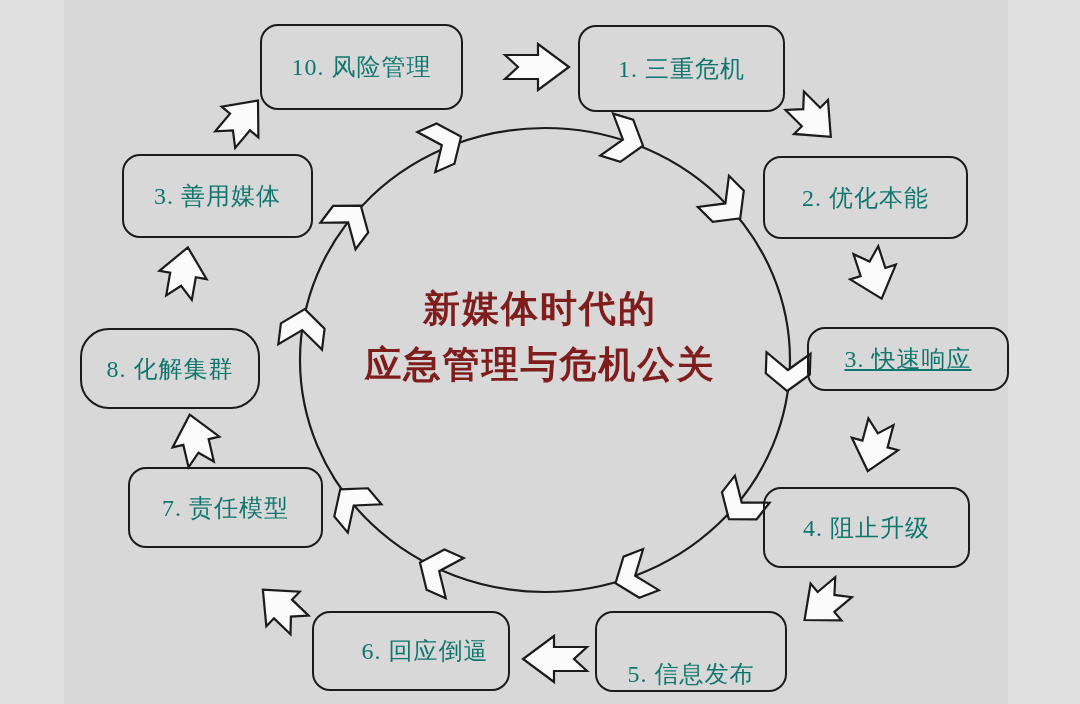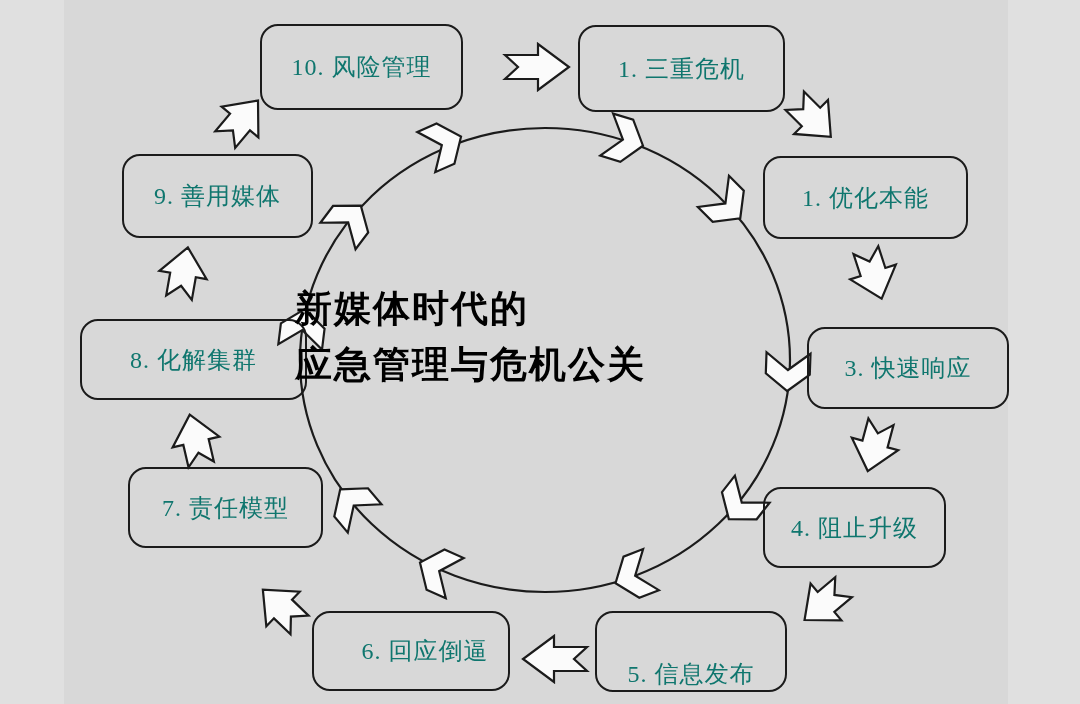--- a/index.html
+++ b/index.html
@@ -35,21 +35,22 @@
     background: transparent;
     color: #0f766e;
     font-size: 24px;
     letter-spacing: 1px;
     white-space: nowrap;
   }
   .center-title {
     position: absolute;
     left: 295px; top: 281px;
     width: 490px;
-    color: #000000;
+    text-align: center;
+    color: #7f1d1d;
     font-weight: bold;
     font-size: 37px;
     line-height: 56px;
     letter-spacing: 2px;
   }
 </style>
 </head>
 <body>
 
 <div class="canvas">
@@ -88,42 +89,42 @@
       <use href="#blockArrowShort" transform="translate(196,442) rotate(-103)"></use>
       <use href="#blockArrowShort" transform="translate(183,275) rotate(-80)"></use>
       <use href="#blockArrowShort" transform="translate(240,122) rotate(-50)"></use>
     </g>
   </svg>
 
   <div class="node" style="left:578px; top:25px;  width:207px; height:87px;">
       <span>1. 三重危机</span>
     </div>
   <div class="node" style="left:763px; top:156px; width:205px; height:83px;">
-      <span>1. 优化本能</span>
+      <span>2. 优化本能</span>
     </div>
-  <div class="node" style="left:807px; top:327px; width:202px; height:82px;">
+  <div class="node" style="left:807px; top:327px; width:202px; height:64px;text-decoration:underline;">
       <span>3. 快速响应</span>
     </div>
-  <div class="node" style="left:763px; top:487px; width:183px; height:81px;">
+  <div class="node" style="left:763px; top:487px; width:207px; height:81px;">
       <span>4. 阻止升级</span>
     </div>
   <div class="node" style="left:595px; top:611px; width:192px; height:81px;align-items:flex-end;">
       <span>5. 信息发布</span>
     </div>
   <div class="node" style="left:312px; top:611px; width:198px; height:80px;padding-left:28px;">
       <span>6. 回应倒逼</span>
     </div>
   <div class="node" style="left:128px; top:467px; width:195px; height:81px;">
       <span>7. 责任模型</span>
     </div>
-  <div class="node" style="left:80px;  top:319px; width:227px; height:81px;">
+  <div class="node" style="left:80px;  top:328px; width:180px; height:81px;border-radius:29px;">
       <span>8. 化解集群</span>
     </div>
   <div class="node" style="left:122px; top:154px; width:191px; height:84px;">
-      <span>9. 善用媒体</span>
+      <span>3. 善用媒体</span>
     </div>
   <div class="node" style="left:260px; top:24px;  width:203px; height:86px;">
       <span>10. 风险管理</span>
     </div>
 
   <div class="center-title">
     <div>新媒体时代的</div>
     <div>应急管理与危机公关</div>
   </div>
 </div>

